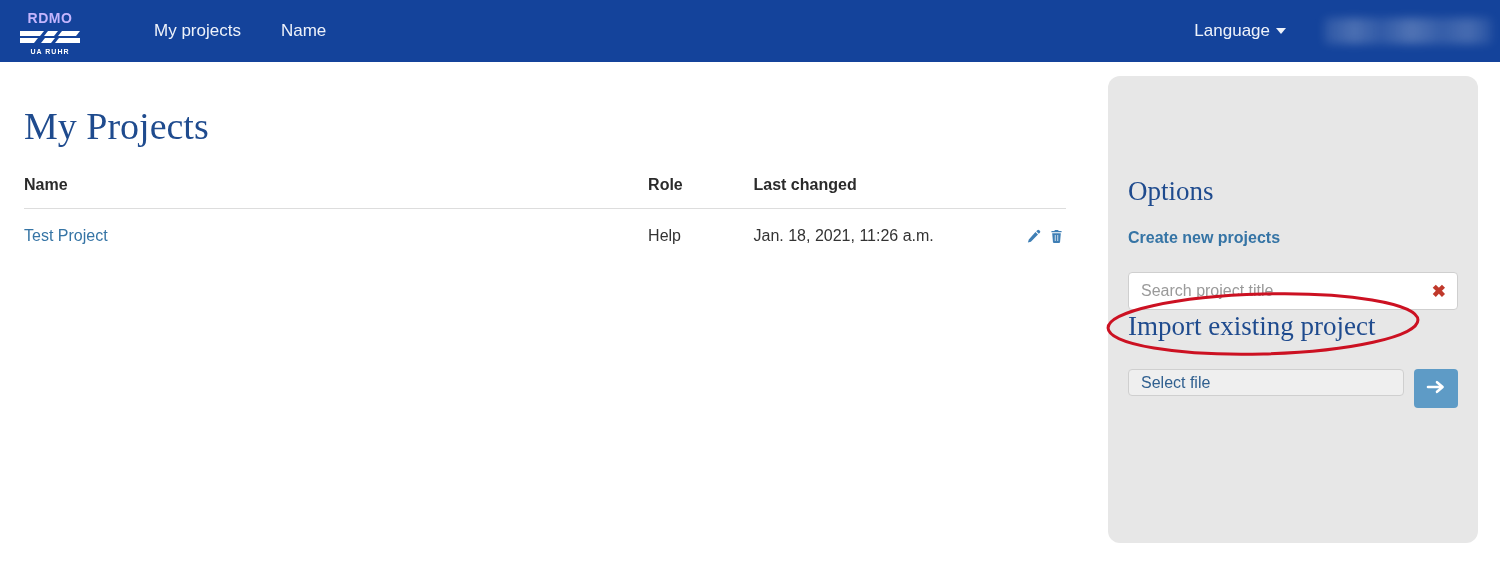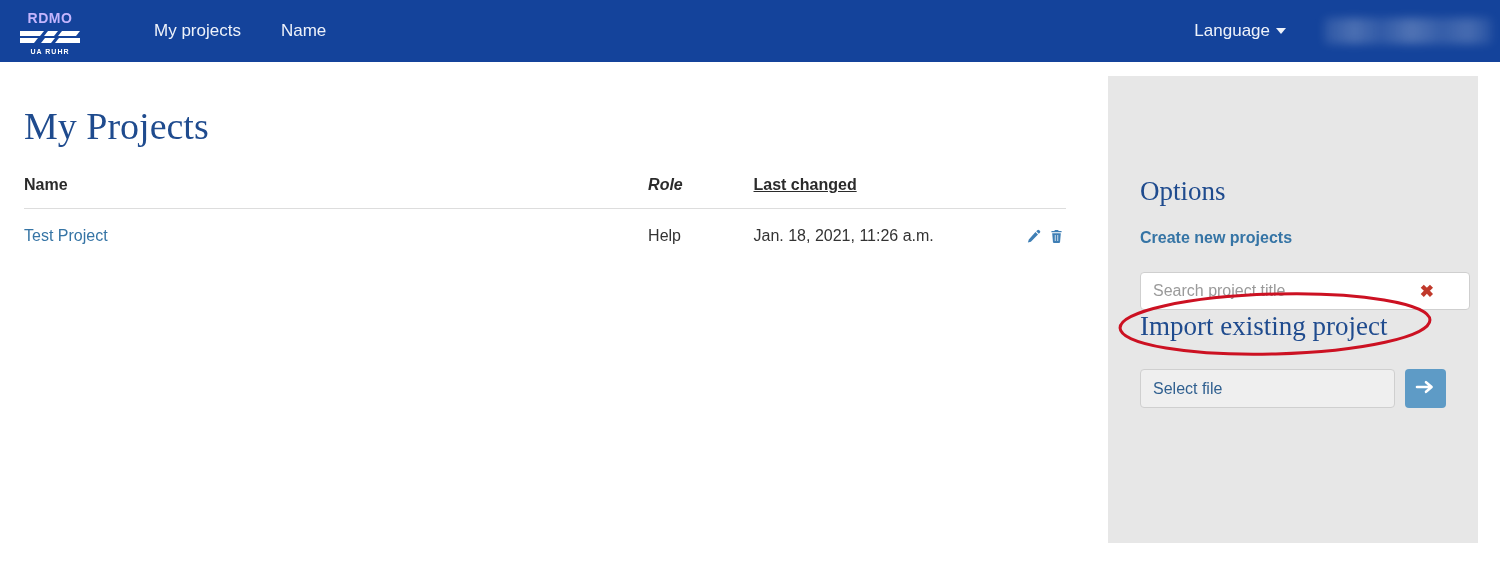--- a/index.html
+++ b/index.html
@@ -138,22 +138,22 @@
     padding: 0 0 14px 0;
     border-bottom: 1px solid #dddddd;
   }
   table.projects td {
     font-size: 16px;
     color: #333333;
     padding: 18px 0 14px 0;
     vertical-align: middle;
   }
   .col-name   { width: 645px; }
-  .col-role   { width: 108px; font-style: italic; }
-  .col-date   { width: 260px; text-decoration: underline; }
+  .col-role   { width: 108px; }
+  .col-date   { width: 260px; }
   .col-act    { width: 60px; }
 
   .project-link {
     color: #3574a5;
     font-weight: 400;
     font-size: 16px;
     text-decoration: none;
     cursor: pointer;
   }
   .row-actions {
@@ -172,21 +172,22 @@
   }
 
   
   .sidebar {
     position: absolute;
     left: 1108px;
     top: 76px;
     width: 370px;
     height: 467px;
     background: #e7e7e7;
-    padding: 0 32px;
+    padding: 0 20px;
+    border-radius: 12px;
   }
   .side-h {
     color: #1f4b8e;
     font-family: "Liberation Serif", serif;
     font-size: 27px;
     font-weight: 400;
     line-height: 32px;
     margin: 0;
   }
   .side-h.options   { padding-top: 99px; }
@@ -244,21 +245,21 @@
     pointer-events: none;
   }
   .file-row {
     display: flex;
     gap: 10px;
     margin-top: 27px;
     align-items: stretch;
   }
   .file-select {
     width: 276px;
-    height: 39px;
+    height: 27px;
     border: 1px solid #cfcfcf;
     border-radius: 4px;
     background: #efefef;
     color: #2f5f8f;
     font-size: 16px;
     display: flex;
     align-items: center;
     padding-left: 12px;
     cursor: pointer;
   }

